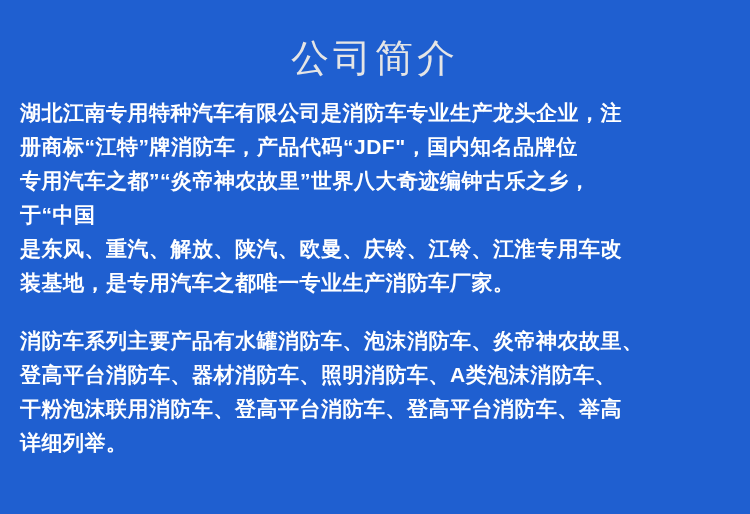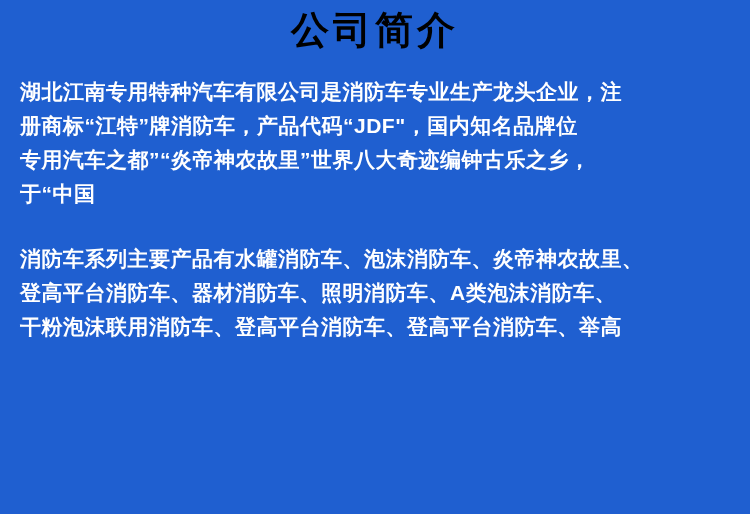--- a/index.html
+++ b/index.html
@@ -16,39 +16,39 @@
   .page {
     position: relative;
     width: 750px;
     height: 514px;
     background: #1f5fd0;
     box-sizing: border-box;
     padding: 0 18px;
   }
   .title {
     text-align: center;
-    color: #000000;
+    color: #e5e5e5;
     font-size: 38px;
-    font-weight: bold;
+    font-weight: normal;
     letter-spacing: 4px;
-    padding-top: 8px;
+    padding-top: 36px;
     padding-bottom: 12px;
     line-height: 1.2;
   }
   .body-block {
     color: #ffffff;
     font-size: 21px;
     font-weight: bold;
     line-height: 1.62;
     letter-spacing: 0.5px;
     text-align: justify;
     padding: 0 2px;
   }
   .para {
-    margin: 9px 0 0 0;
+    margin: 2px 0 0 0;
   }
   .para-line {
     display: block;
     white-space: nowrap;
   }
   .para-gap {
     height: 22px;
   }
 </style>
 </head>
@@ -58,24 +58,27 @@
 
   <div class="title">公司简介</div>
 
   <div class="body-block">
 
     <div class="para">
       <span class="para-line">湖北江南专用特种汽车有限公司是消防车专业生产龙头企业，注</span>
       <span class="para-line">册商标“江特”牌消防车，产品代码“JDF"，国内知名品牌位</span>
       <span class="para-line">专用汽车之都”“炎帝神农故里”世界八大奇迹编钟古乐之乡，</span>
       <span class="para-line">于“中国</span>
+      <span class="para-line">是东风、重汽、解放、陕汽、欧曼、庆铃、江铃、江淮专用车改</span>
+      <span class="para-line">装基地，是专用汽车之都唯一专业生产消防车厂家。</span>
     </div>
 
     <div class="para-gap"></div>
 
     <div class="para">
       <span class="para-line">消防车系列主要产品有水罐消防车、泡沫消防车、炎帝神农故里、</span>
       <span class="para-line">登高平台消防车、器材消防车、照明消防车、A类泡沫消防车、</span>
       <span class="para-line">干粉泡沫联用消防车、登高平台消防车、登高平台消防车、举高</span>
+      <span class="para-line">详细列举。</span>
     </div>
 
   </div>
 </div>
 
 </body></html>

